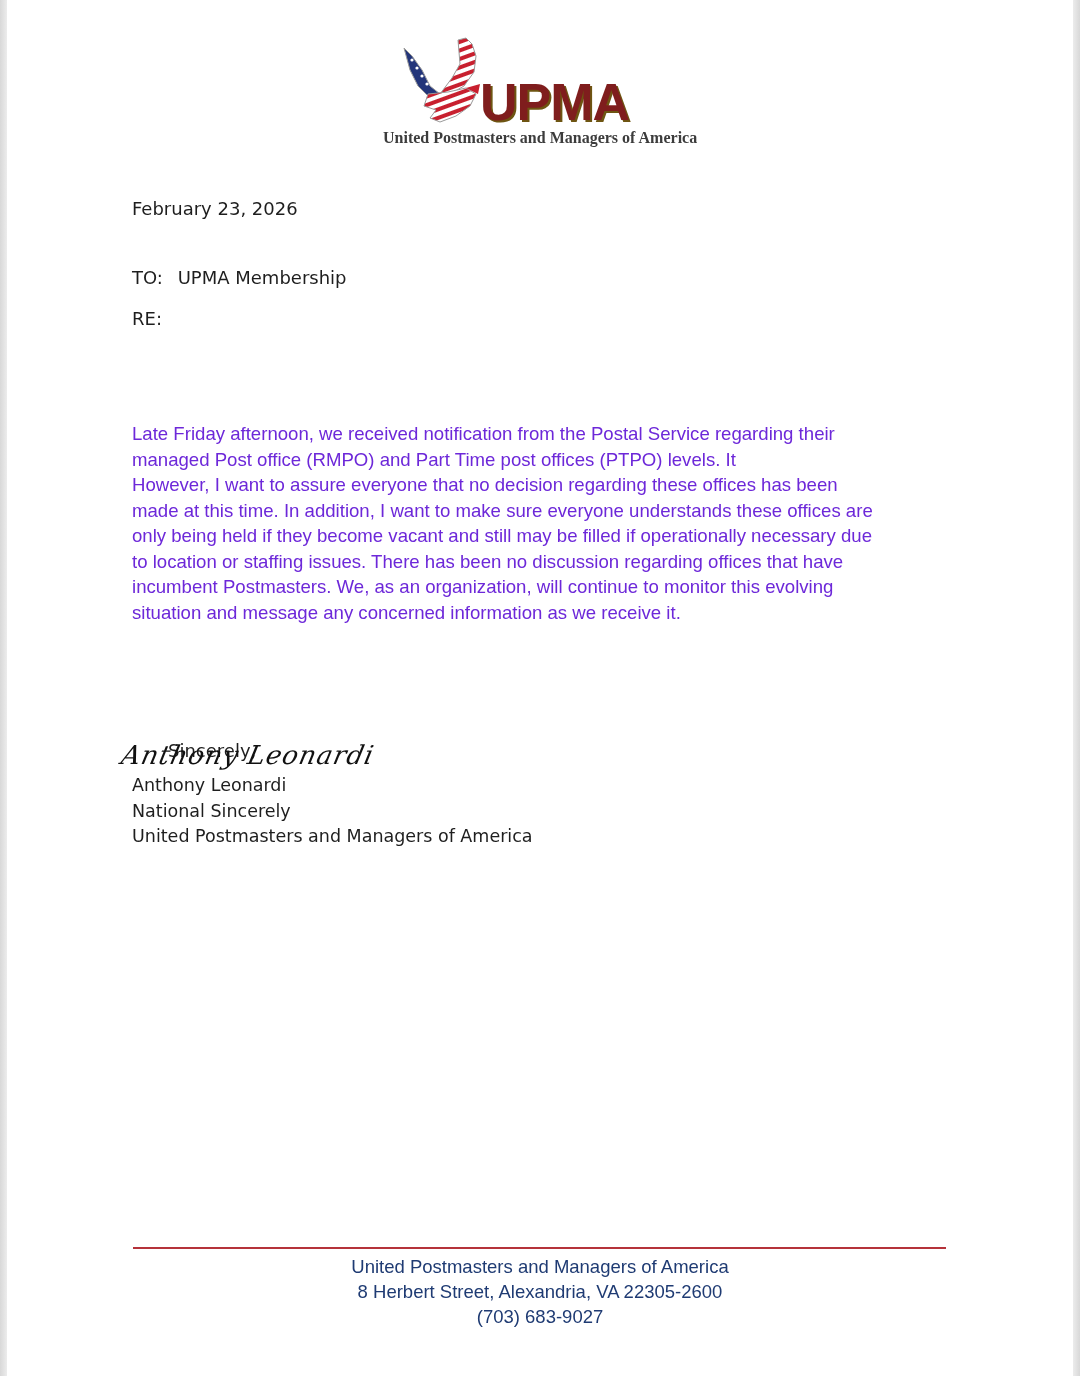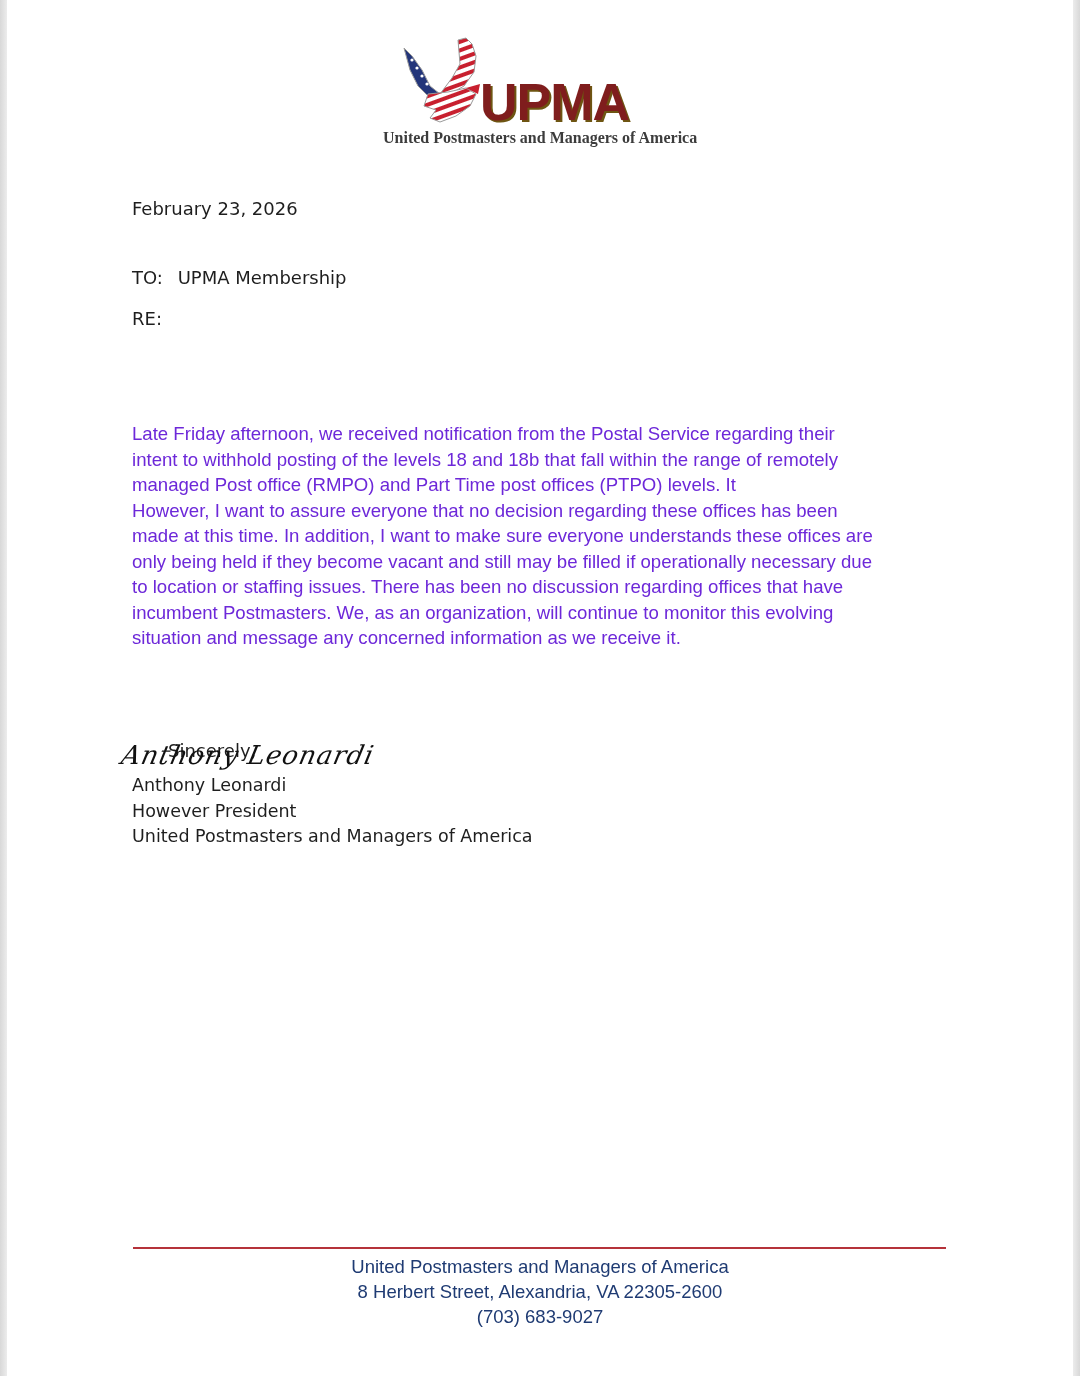--- a/index.html
+++ b/index.html
@@ -95,35 +95,34 @@
 <div class="line to">
   <span class="label">TO:</span>
   <span>UPMA Membership</span>
 </div>
 <div class="line re">
   <span>RE:</span>
 </div>
 
 <div class="para">
   <div>Late Friday afternoon, we received notification from the Postal Service regarding their</div>
-  <div>intent to withhold posting of the levels 18 and 18b that fall within the range of remotely</div>
   <div>managed Post office (RMPO) and Part Time post offices (PTPO) levels.  It</div>
   <div>However, I want to assure everyone that no decision regarding these offices has been</div>
   <div>made at this time. In addition, I want to make sure everyone understands these offices are</div>
   <div>only being held if they become vacant and still may be filled if operationally necessary due</div>
   <div>to location or staffing issues. There has been no discussion regarding offices that have</div>
   <div>incumbent Postmasters.  We, as an organization, will continue to monitor this evolving</div>
   <div>situation and message any concerned information as we receive it.</div>
 </div>
 
 <div class="line closing">Sincerely,</div>
 <div class="signature">Anthony Leonardi</div>
 <div class="sig-block">
   <div>Anthony Leonardi</div>
-  <div>However President</div>
+  <div>National Sincerely</div>
   <div>United Postmasters and Managers of America</div>
 </div>
 
 <div class="footer-rule"></div>
 <div class="footer">
   <div>United Postmasters and Managers of America</div>
   <div>8 Herbert Street, Alexandria, VA 22305-2600</div>
   <div>(703) 683-9027</div>
 </div>
 

